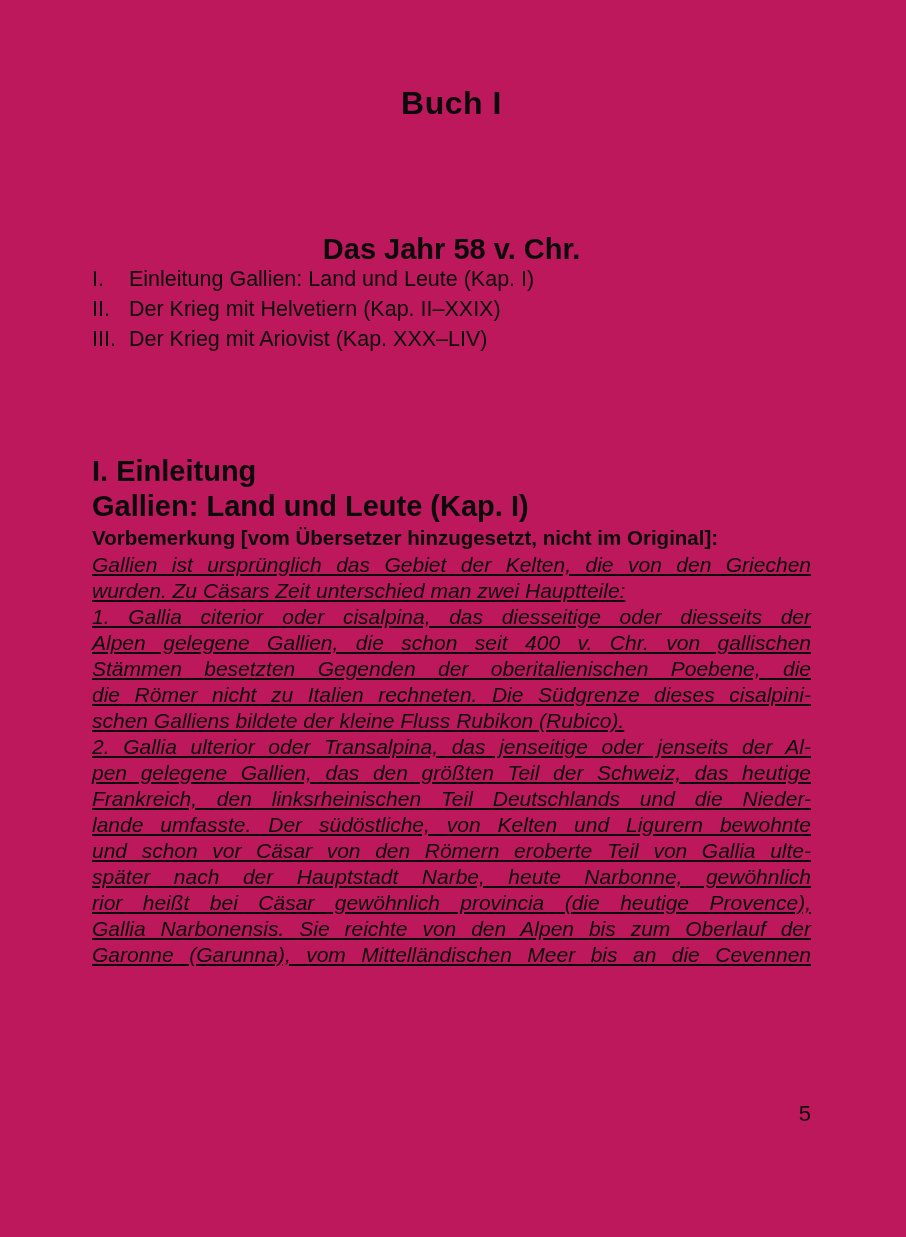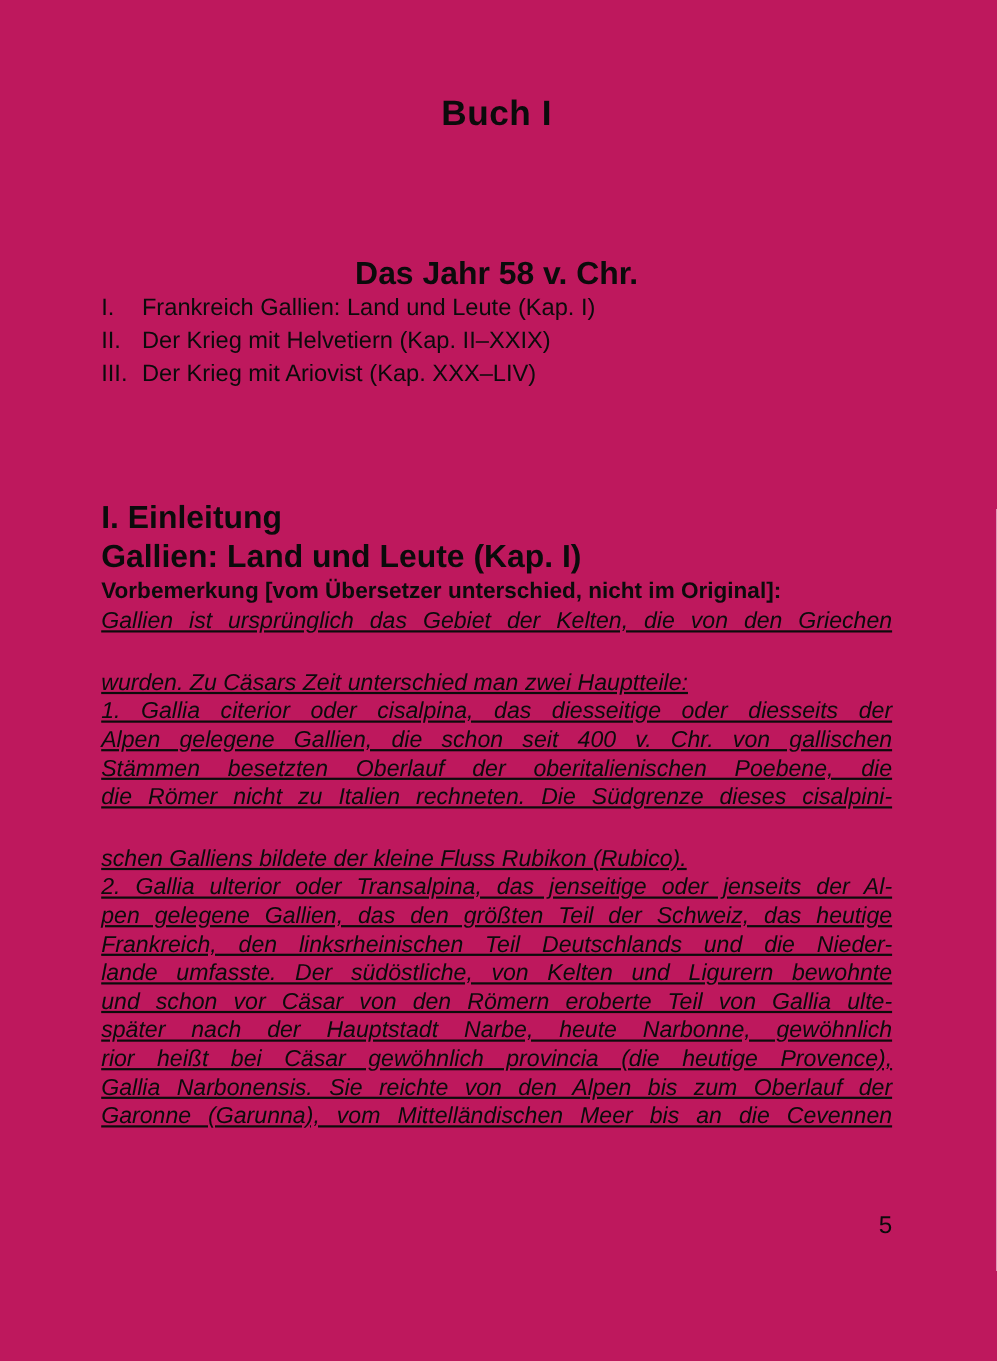--- a/index.html
+++ b/index.html
@@ -63,21 +63,20 @@
   .jline {
     text-align: justify;
     text-align-last: justify;
     -moz-text-align-last: justify;
     height: 26px;
     white-space: nowrap0; 
     text-decoration: underline;
   }
   .jline.pend {
     text-align-last: left;
-    margin-top: 30px;
     -moz-text-align-last: left;
   }
 
   .page-number {
     top: 1100px;
     font-size: 22px;
     text-align: right;
     line-height: 28px;
   }
 </style>
@@ -86,45 +85,45 @@
 
 <div class="page">
 
   <div class="abs book-title">Buch I</div>
 
   <div class="abs year-heading">Das Jahr 58 v. Chr.</div>
 
   <div class="abs toc">
     <div class="toc-row">
       <span class="toc-num">I.</span>
-      <span class="toc-text">Frankreich Gallien: Land und Leute (Kap. I)</span>
+      <span class="toc-text">Einleitung Gallien: Land und Leute (Kap. I)</span>
     </div>
     <div class="toc-row">
       <span class="toc-num">II.</span>
       <span class="toc-text">Der Krieg mit Helvetiern (Kap. II–XXIX)</span>
     </div>
     <div class="toc-row">
       <span class="toc-num">III.</span>
       <span class="toc-text">Der Krieg mit Ariovist (Kap. XXX–LIV)</span>
     </div>
   </div>
 
   <div class="abs section-heading">
     <div>I. Einleitung</div>
     <div>Gallien: Land und Leute (Kap. I)</div>
   </div>
 
-  <div class="abs vorbemerkung">Vorbemerkung [vom Übersetzer unterschied, nicht im Original]:</div>
+  <div class="abs vorbemerkung">Vorbemerkung [vom Übersetzer hinzugesetzt, nicht im Original]:</div>
 
   <div class="abs body-text">
     <div class="jline">Gallien ist ursprünglich das Gebiet der Kelten, die von den Griechen</div>
     <div class="jline pend">wurden. Zu Cäsars Zeit unterschied man zwei Hauptteile:</div>
     <div class="jline">1. Gallia citerior oder cisalpina, das diesseitige oder diesseits der</div>
     <div class="jline">Alpen gelegene Gallien, die schon seit 400 v. Chr. von gallischen</div>
-    <div class="jline">Stämmen besetzten Oberlauf der oberitalienischen Poebene, die</div>
+    <div class="jline">Stämmen besetzten Gegenden der oberitalienischen Poebene, die</div>
     <div class="jline">die Römer nicht zu Italien rechneten. Die Südgrenze dieses cisalpini-</div>
     <div class="jline pend">schen Galliens bildete der kleine Fluss Rubikon (Rubico).</div>
     <div class="jline">2. Gallia ulterior oder Transalpina, das jenseitige oder jenseits der Al-</div>
     <div class="jline">pen gelegene Gallien, das den größten Teil der Schweiz, das heutige</div>
     <div class="jline">Frankreich, den linksrheinischen Teil Deutschlands und die Nieder-</div>
     <div class="jline">lande umfasste. Der südöstliche, von Kelten und Ligurern bewohnte</div>
     <div class="jline">und schon vor Cäsar von den Römern eroberte Teil von Gallia ulte-</div>
     <div class="jline">später nach der Hauptstadt Narbe, heute Narbonne, gewöhnlich</div>
     <div class="jline">rior heißt bei Cäsar gewöhnlich provincia (die heutige Provence),</div>
     <div class="jline">Gallia Narbonensis. Sie reichte von den Alpen bis zum Oberlauf der</div>

